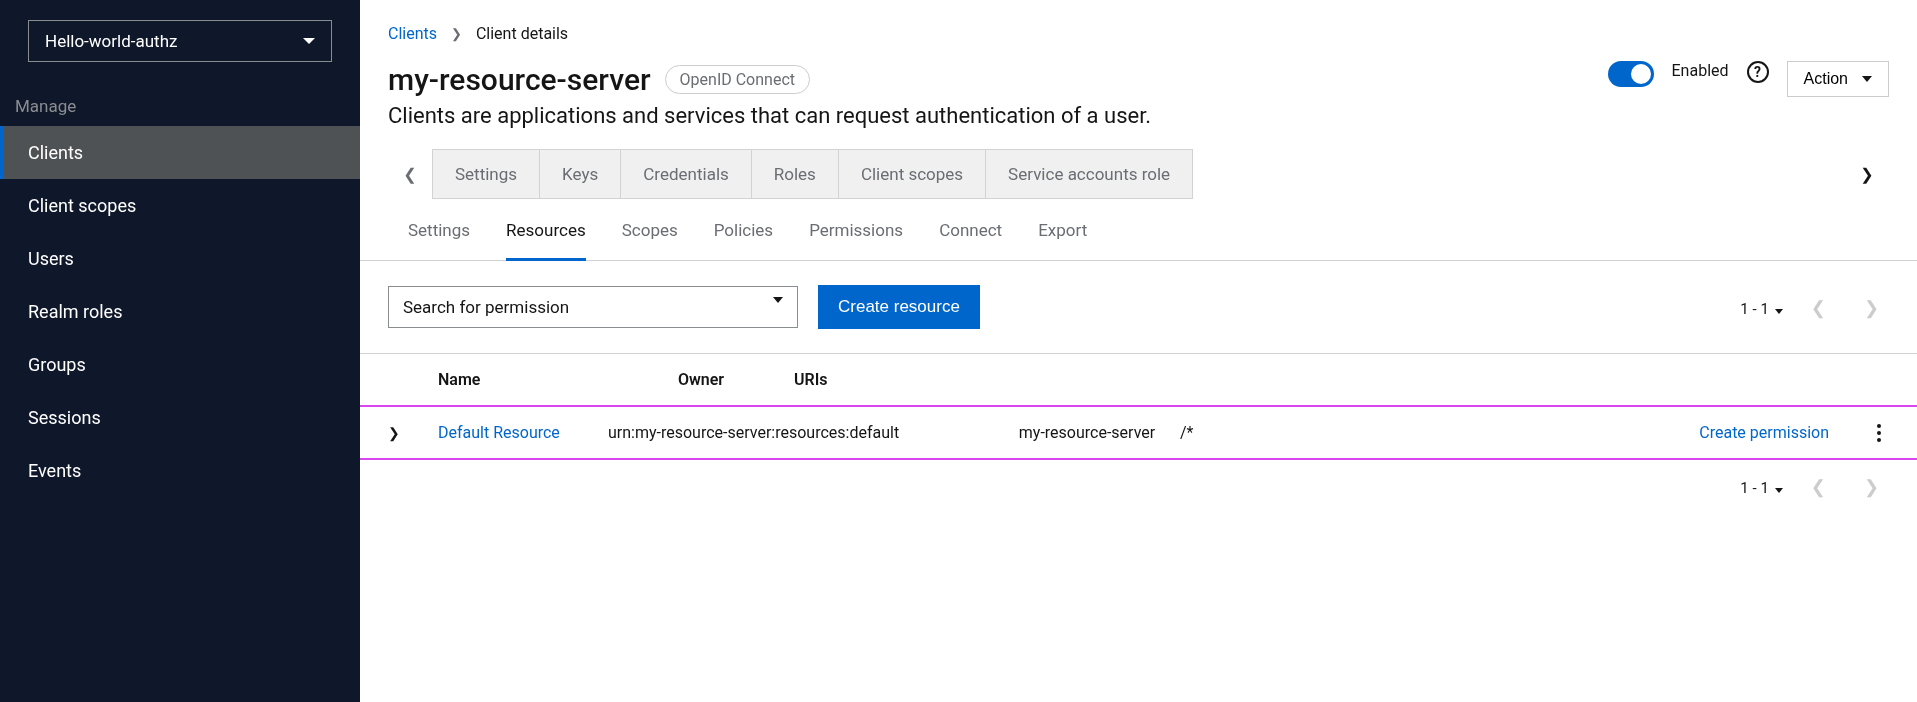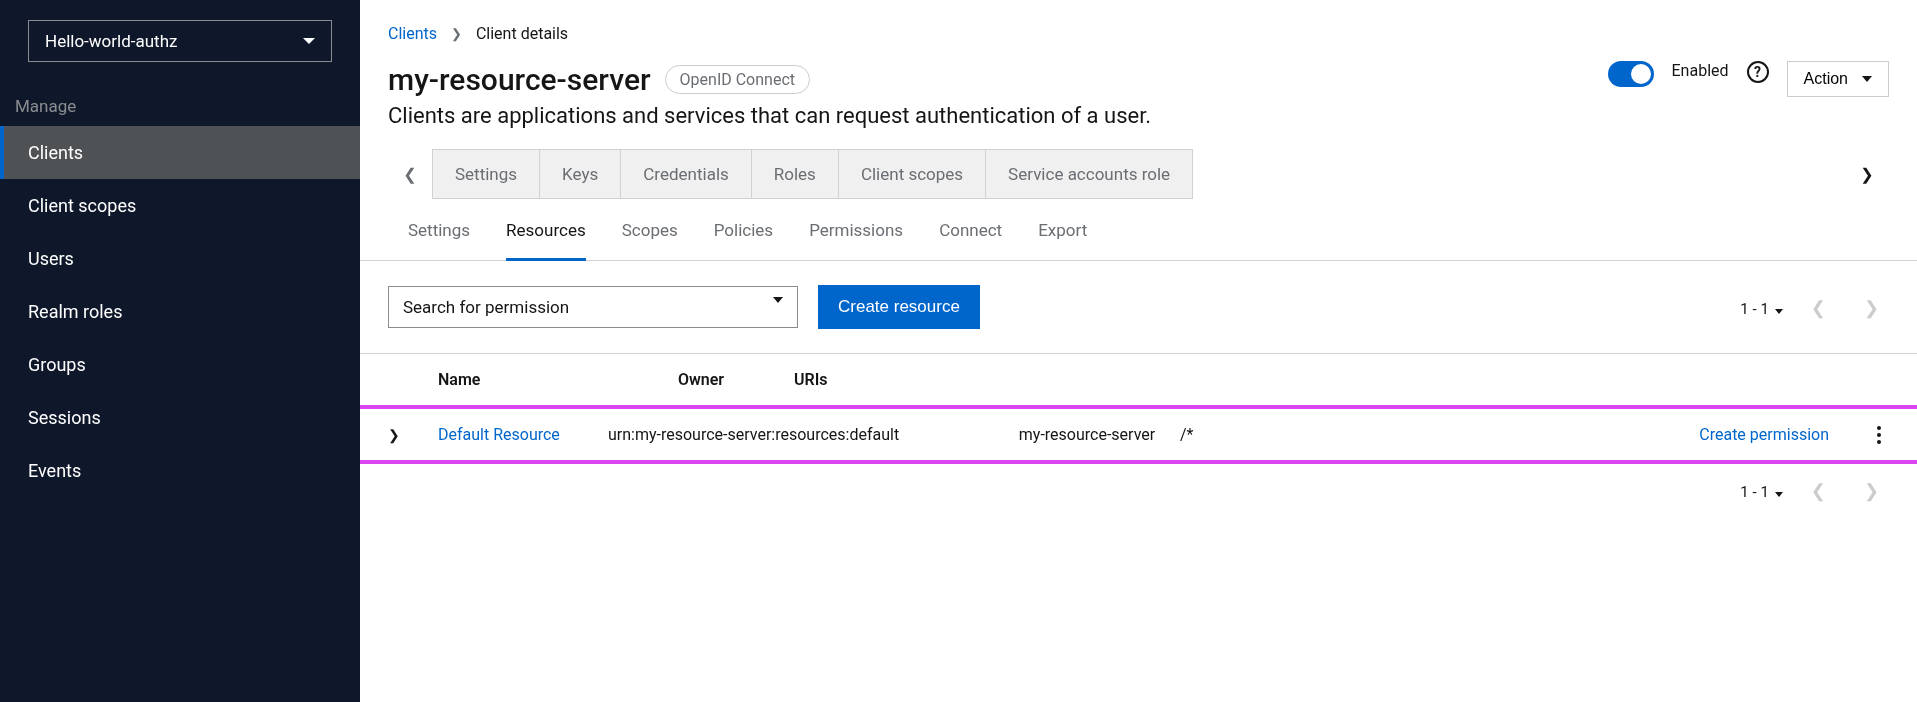--- a/index.html
+++ b/index.html
@@ -34,21 +34,21 @@
 .subtab { color: #6a6e73; font-size: 17px; padding: 8px 0; cursor: pointer; }
 .subtab.active { color: #151515; border-bottom: 3px solid #0066cc; margin-bottom: -13px; padding-bottom: 13px; }
 .toolbar { display: flex; align-items: center; padding: 24px 28px; gap: 20px; }
 .search-select { border: 1px solid #8a8d90; padding: 10px 14px; width: 410px; display: flex; justify-content: space-between; align-items: flex-start; cursor: pointer; font-size: 17px; }
 .search-select .caret { width: 0; height: 0; border-left: 5px solid transparent; border-right: 5px solid transparent; border-top: 6px solid #151515; }
 .btn-primary { background: #0066cc; color: #fff; border: none; padding: 12px 20px; font-size: 17px; cursor: pointer; }
 .pagination { margin-left: auto; display: flex; align-items: flex-end; gap: 18px; font-size: 15px; color: #151515; }
 .pagination .caret { width: 0; height: 0; border-left: 4px solid transparent; border-right: 4px solid transparent; border-top: 5px solid #151515; display: inline-block; margin-left: 6px; }
 .pagination .nav { color: #ccc; font-size: 18px; cursor: pointer; padding: 0 10px; }
 .table { width: 100%; }
-.th-row, .td-row { display: flex; align-items: center; padding: 16px 28px; border-bottom: 4px solid #d946ef; font-size: 16px; }
+.th-row, .td-row { display: flex; align-items: center; padding: 16px 28px; border-bottom: 2px solid #d946ef; font-size: 16px; }
 .th-row { font-weight: 600; border-top: 1px solid #d2d2d2; }
 .col-expand { width: 50px; }
 .col-name { width: 170px; }
 .col-type { width: 386px; }
 .col-owner { width: 186px; text-align: center; }
 .col-uris { width: 126px; }
 .col-action { flex: 1; text-align: right; padding-right: 40px; }
 .col-kebab { width: 20px; }
 .expand-caret { font-size: 14px; color: #151515; cursor: pointer; }
 .link { color: #0066cc; text-decoration: none; }

